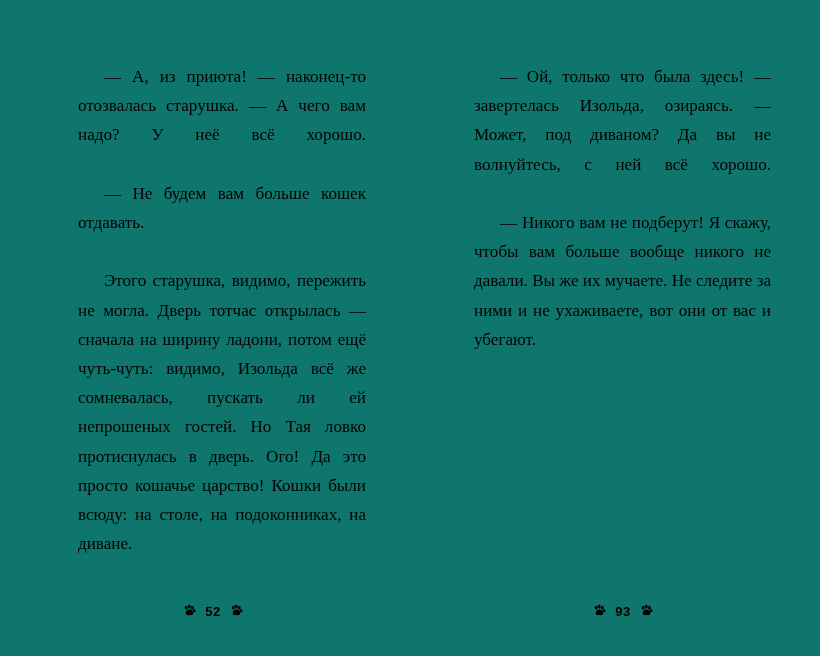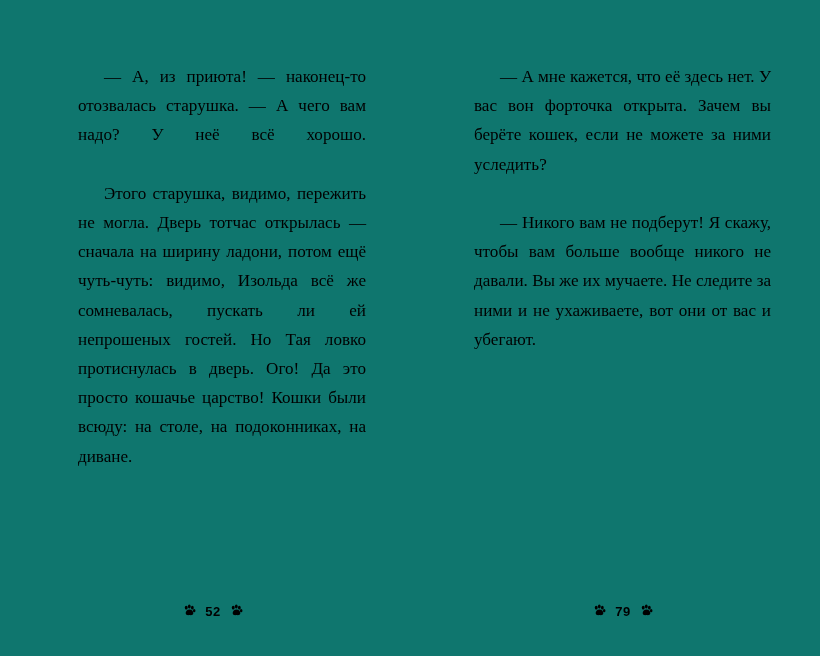--- a/index.html
+++ b/index.html
@@ -85,20 +85,21 @@
   .paw svg { display: block; }
 </style>
 </head>
 <body>
 
 <div class="spread">
 
   <div class="page page-left">
     <div class="column">
       <p class="para">— А, из приюта! — наконец-то отозвалась старушка. — А чего вам надо? У неё всё хорошо.</p>
+      <p class="para">— Не будем вам больше кошек отдавать.</p>
       <p class="para">Этого старушка, видимо, пережить не могла. Дверь тотчас открылась — сначала на ширину ладони, потом ещё чуть-чуть: видимо, Изольда всё же сомневалась, пускать ли ей непрошеных гостей. Но Тая ловко протиснулась в дверь. Ого! Да это просто кошачье царство! Кошки были всюду: на столе, на подоконниках, на диване.</p>
 
     </div>
 
     <div class="folio">
       <span class="paw">
         <svg width="13" height="13" viewBox="0 0 32 32" aria-hidden="true">
           <ellipse cx="8" cy="9" rx="3.6" ry="4.8" fill="#000"></ellipse>
           <ellipse cx="15.5" cy="6" rx="3.4" ry="4.9" fill="#000"></ellipse>
           <ellipse cx="23" cy="9" rx="3.4" ry="4.7" fill="#000"></ellipse>
@@ -114,36 +115,36 @@
           <ellipse cx="23" cy="9" rx="3.4" ry="4.7" fill="#000"></ellipse>
           <ellipse cx="27.5" cy="16.5" rx="3.1" ry="4.1" fill="#000"></ellipse>
           <path d="M16 13.5c5.2 0 9.4 4.1 9.4 8.6 0 3.6-2.8 5.6-6.3 5.6-1.6 0-2.2-.5-3.1-.5s-1.5.5-3.1.5c-3.5 0-6.3-2-6.3-5.6 0-4.5 4.2-8.6 9.4-8.6z" fill="#000"></path>
         </svg>
       </span>
     </div>
   </div>
 
   <div class="page page-right">
     <div class="column">
-      <p class="para">— А мне кажется, что её здесь нет. У вас вон форточка открыта. Зачем вы берёте кошек, если не можете за ними уследить?</p>
+      <p class="para">— Ой, только что была здесь! — завертелась Изольда, озираясь. — Может, под диваном? Да вы не волнуйтесь, с ней всё хорошо.</p>
       <p class="para">— Никого вам не подберут! Я скажу, чтобы вам больше вообще никого не давали. Вы же их мучаете. Не следите за ними и не ухаживаете, вот они от вас и убегают.</p>
 
     </div>
 
     <div class="folio">
       <span class="paw">
         <svg width="13" height="13" viewBox="0 0 32 32" aria-hidden="true">
           <ellipse cx="8" cy="9" rx="3.6" ry="4.8" fill="#000"></ellipse>
           <ellipse cx="15.5" cy="6" rx="3.4" ry="4.9" fill="#000"></ellipse>
           <ellipse cx="23" cy="9" rx="3.4" ry="4.7" fill="#000"></ellipse>
           <ellipse cx="27.5" cy="16.5" rx="3.1" ry="4.1" fill="#000"></ellipse>
           <path d="M16 13.5c5.2 0 9.4 4.1 9.4 8.6 0 3.6-2.8 5.6-6.3 5.6-1.6 0-2.2-.5-3.1-.5s-1.5.5-3.1.5c-3.5 0-6.3-2-6.3-5.6 0-4.5 4.2-8.6 9.4-8.6z" fill="#000"></path>
         </svg>
       </span>
-      <span class="folio-num">79</span>
+      <span class="folio-num">93</span>
       <span class="paw">
         <svg width="13" height="13" viewBox="0 0 32 32" aria-hidden="true">
           <ellipse cx="8" cy="9" rx="3.6" ry="4.8" fill="#000"></ellipse>
           <ellipse cx="15.5" cy="6" rx="3.4" ry="4.9" fill="#000"></ellipse>
           <ellipse cx="23" cy="9" rx="3.4" ry="4.7" fill="#000"></ellipse>
           <ellipse cx="27.5" cy="16.5" rx="3.1" ry="4.1" fill="#000"></ellipse>
           <path d="M16 13.5c5.2 0 9.4 4.1 9.4 8.6 0 3.6-2.8 5.6-6.3 5.6-1.6 0-2.2-.5-3.1-.5s-1.5.5-3.1.5c-3.5 0-6.3-2-6.3-5.6 0-4.5 4.2-8.6 9.4-8.6z" fill="#000"></path>
         </svg>
       </span>
     </div>

